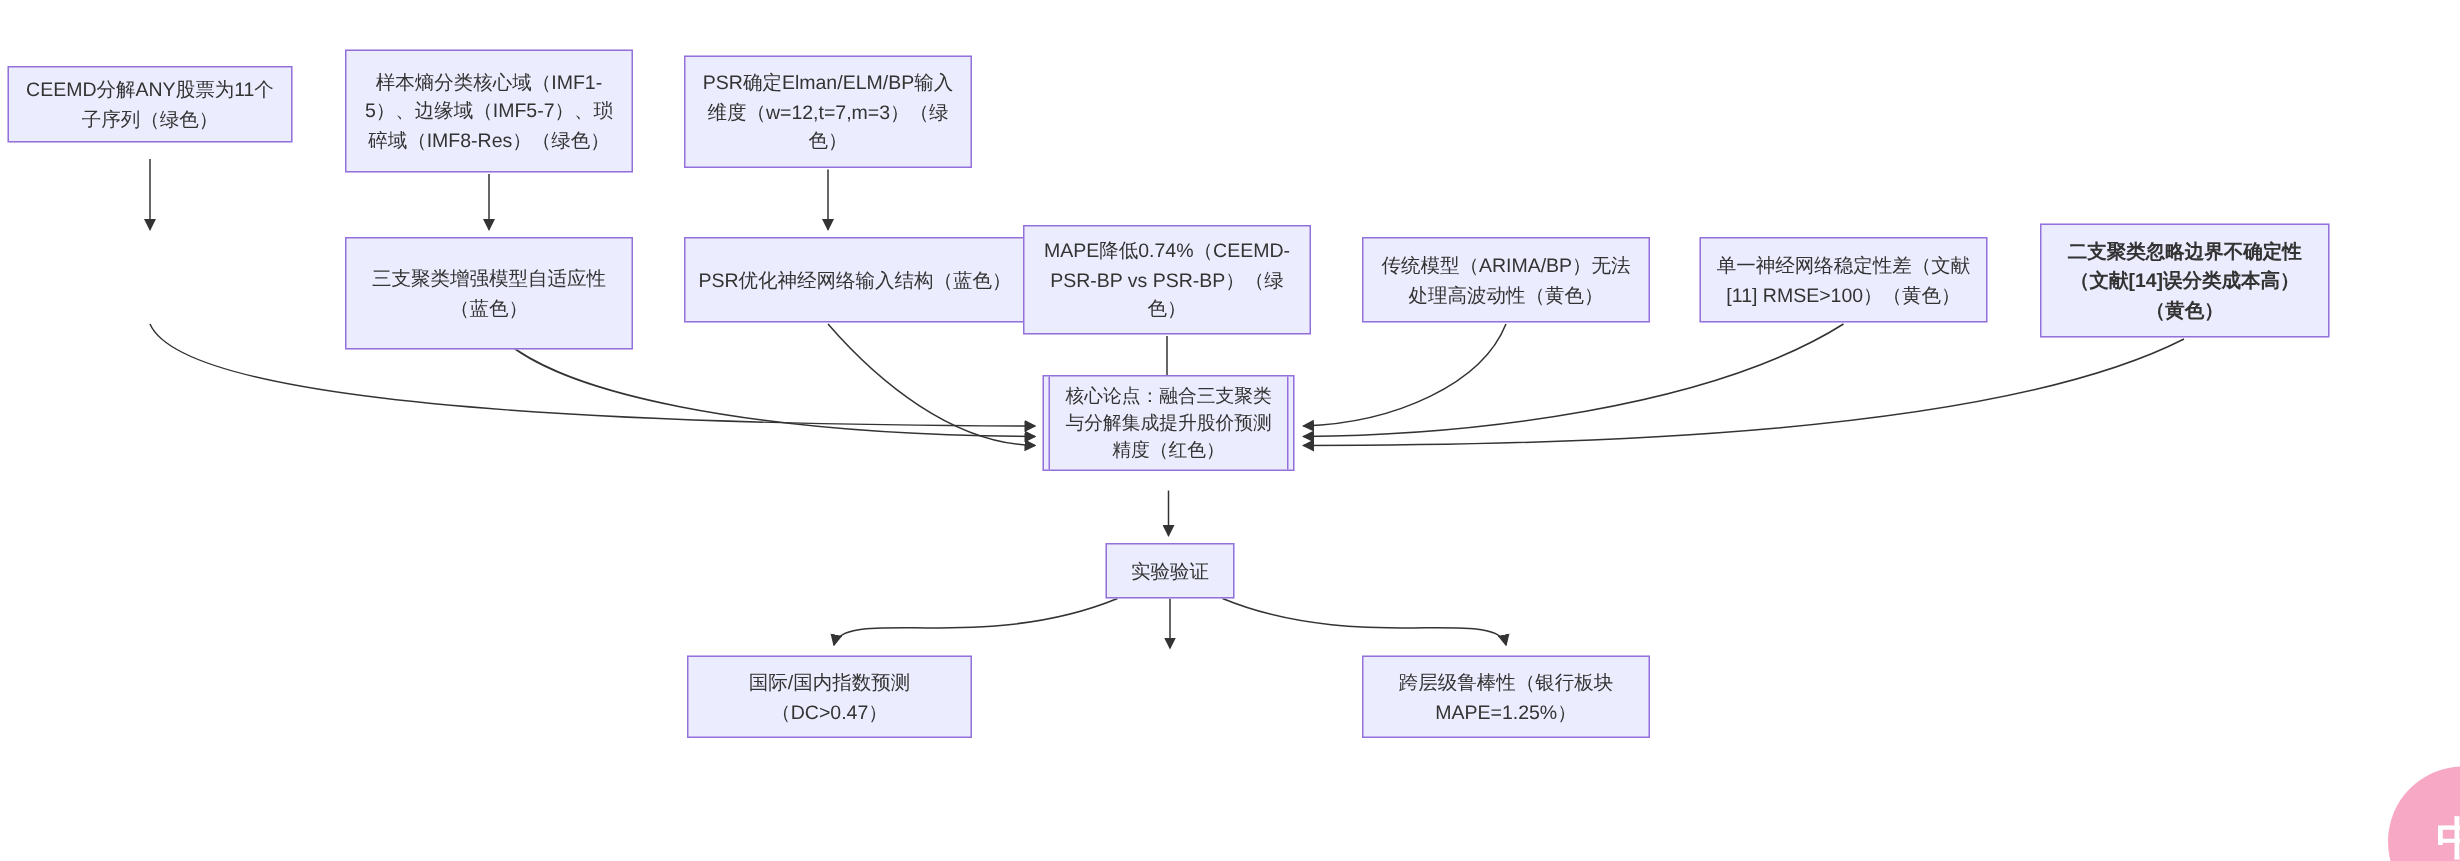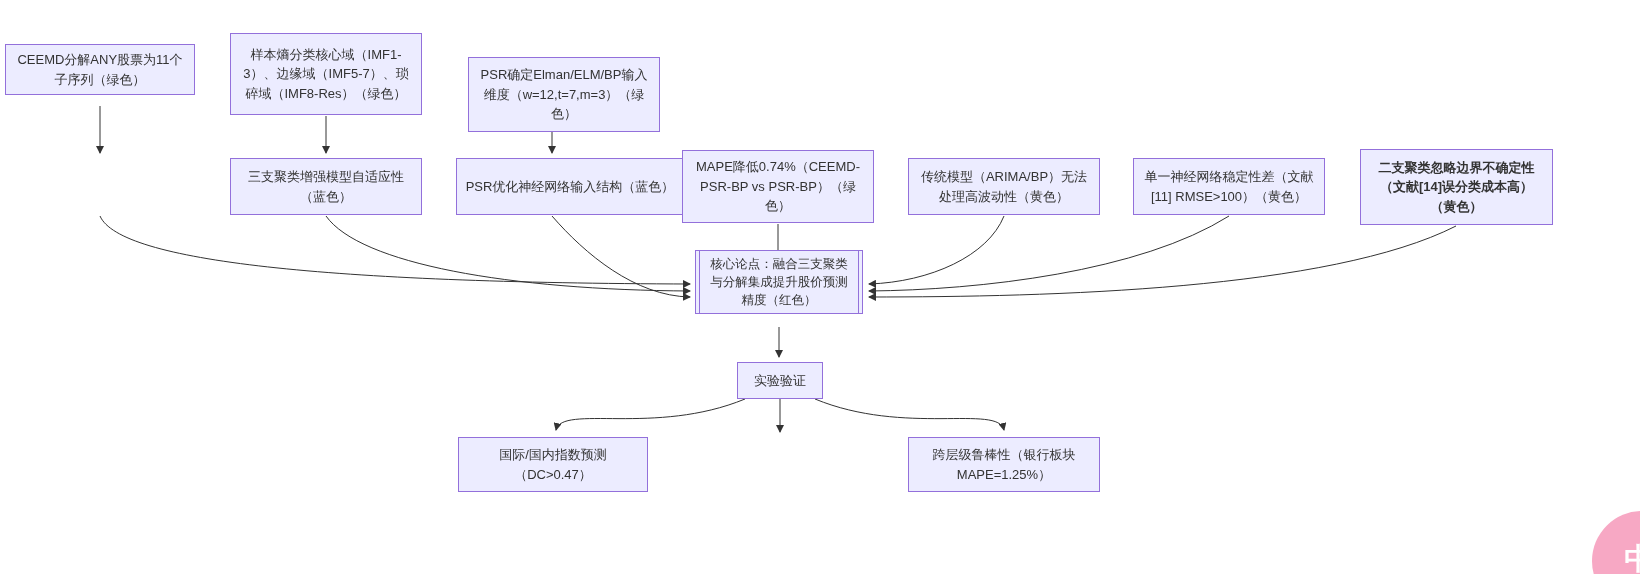--- a/index.html
+++ b/index.html
@@ -111,27 +111,27 @@
     <path class="edge" d="M779,327 L779,357" marker-end="url(#arrow)"></path>
     <path class="edge" d="M745,399 C655,436 562,404 556,430" marker-end="url(#arrow)"></path>
     <path class="edge" d="M780,399 L780,432" marker-end="url(#arrow)"></path>
     <path class="edge" d="M815,399 C905,436 998,404 1004,430" marker-end="url(#arrow)"></path>
   </svg>
 
   <div class="node" style="left:5px;   top:44px;  width:190px; height:51px;">
       <span>CEEMD分解ANY股票为11个子序列（绿色）</span>
     </div>
   <div class="node" style="left:230px; top:33px;  width:192px; height:82px;">
-      <span>样本熵分类核心域（IMF1-3）、边缘域（IMF5-7）、琐碎域（IMF8-Res）（绿色）</span>
+      <span>样本熵分类核心域（IMF1-5）、边缘域（IMF5-7）、琐碎域（IMF8-Res）（绿色）</span>
     </div>
-  <div class="node" style="left:468px; top:37px;  width:192px; height:75px;margin-top:20px;">
+  <div class="node" style="left:456px; top:37px;  width:192px; height:75px;">
       <span>PSR确定Elman/ELM/BP输入维度（w=12,t=7,m=3）（绿色）</span>
     </div>
 
-  <div class="node" style="left:230px;  top:158px; width:192px; height:57px;">
+  <div class="node" style="left:230px;  top:158px; width:192px; height:75px;">
       <span>三支聚类增强模型自适应性（蓝色）</span>
     </div>
   <div class="node" style="left:456px;  top:158px; width:228px; height:57px;">
       <span>PSR优化神经网络输入结构（蓝色）</span>
     </div>
   <div class="node" style="left:682px;  top:150px; width:192px; height:73px;text-align:center;">
       <span>MAPE降低0.74%（CEEMD-PSR-BP vs PSR-BP）（绿色）</span>
     </div>
   <div class="node" style="left:908px;  top:158px; width:192px; height:57px;">
       <span>传统模型（ARIMA/BP）无法处理高波动性（黄色）</span>

